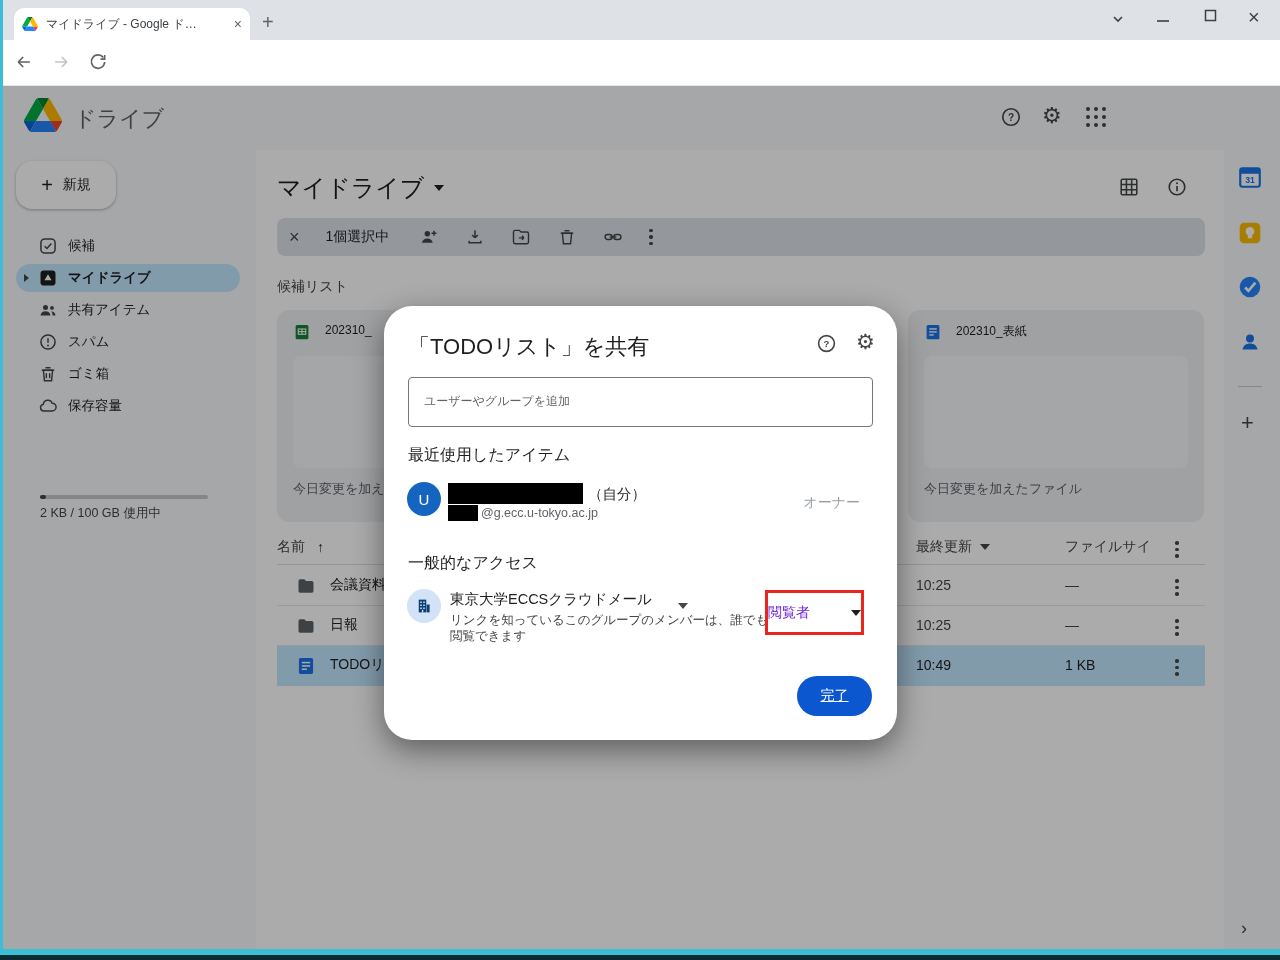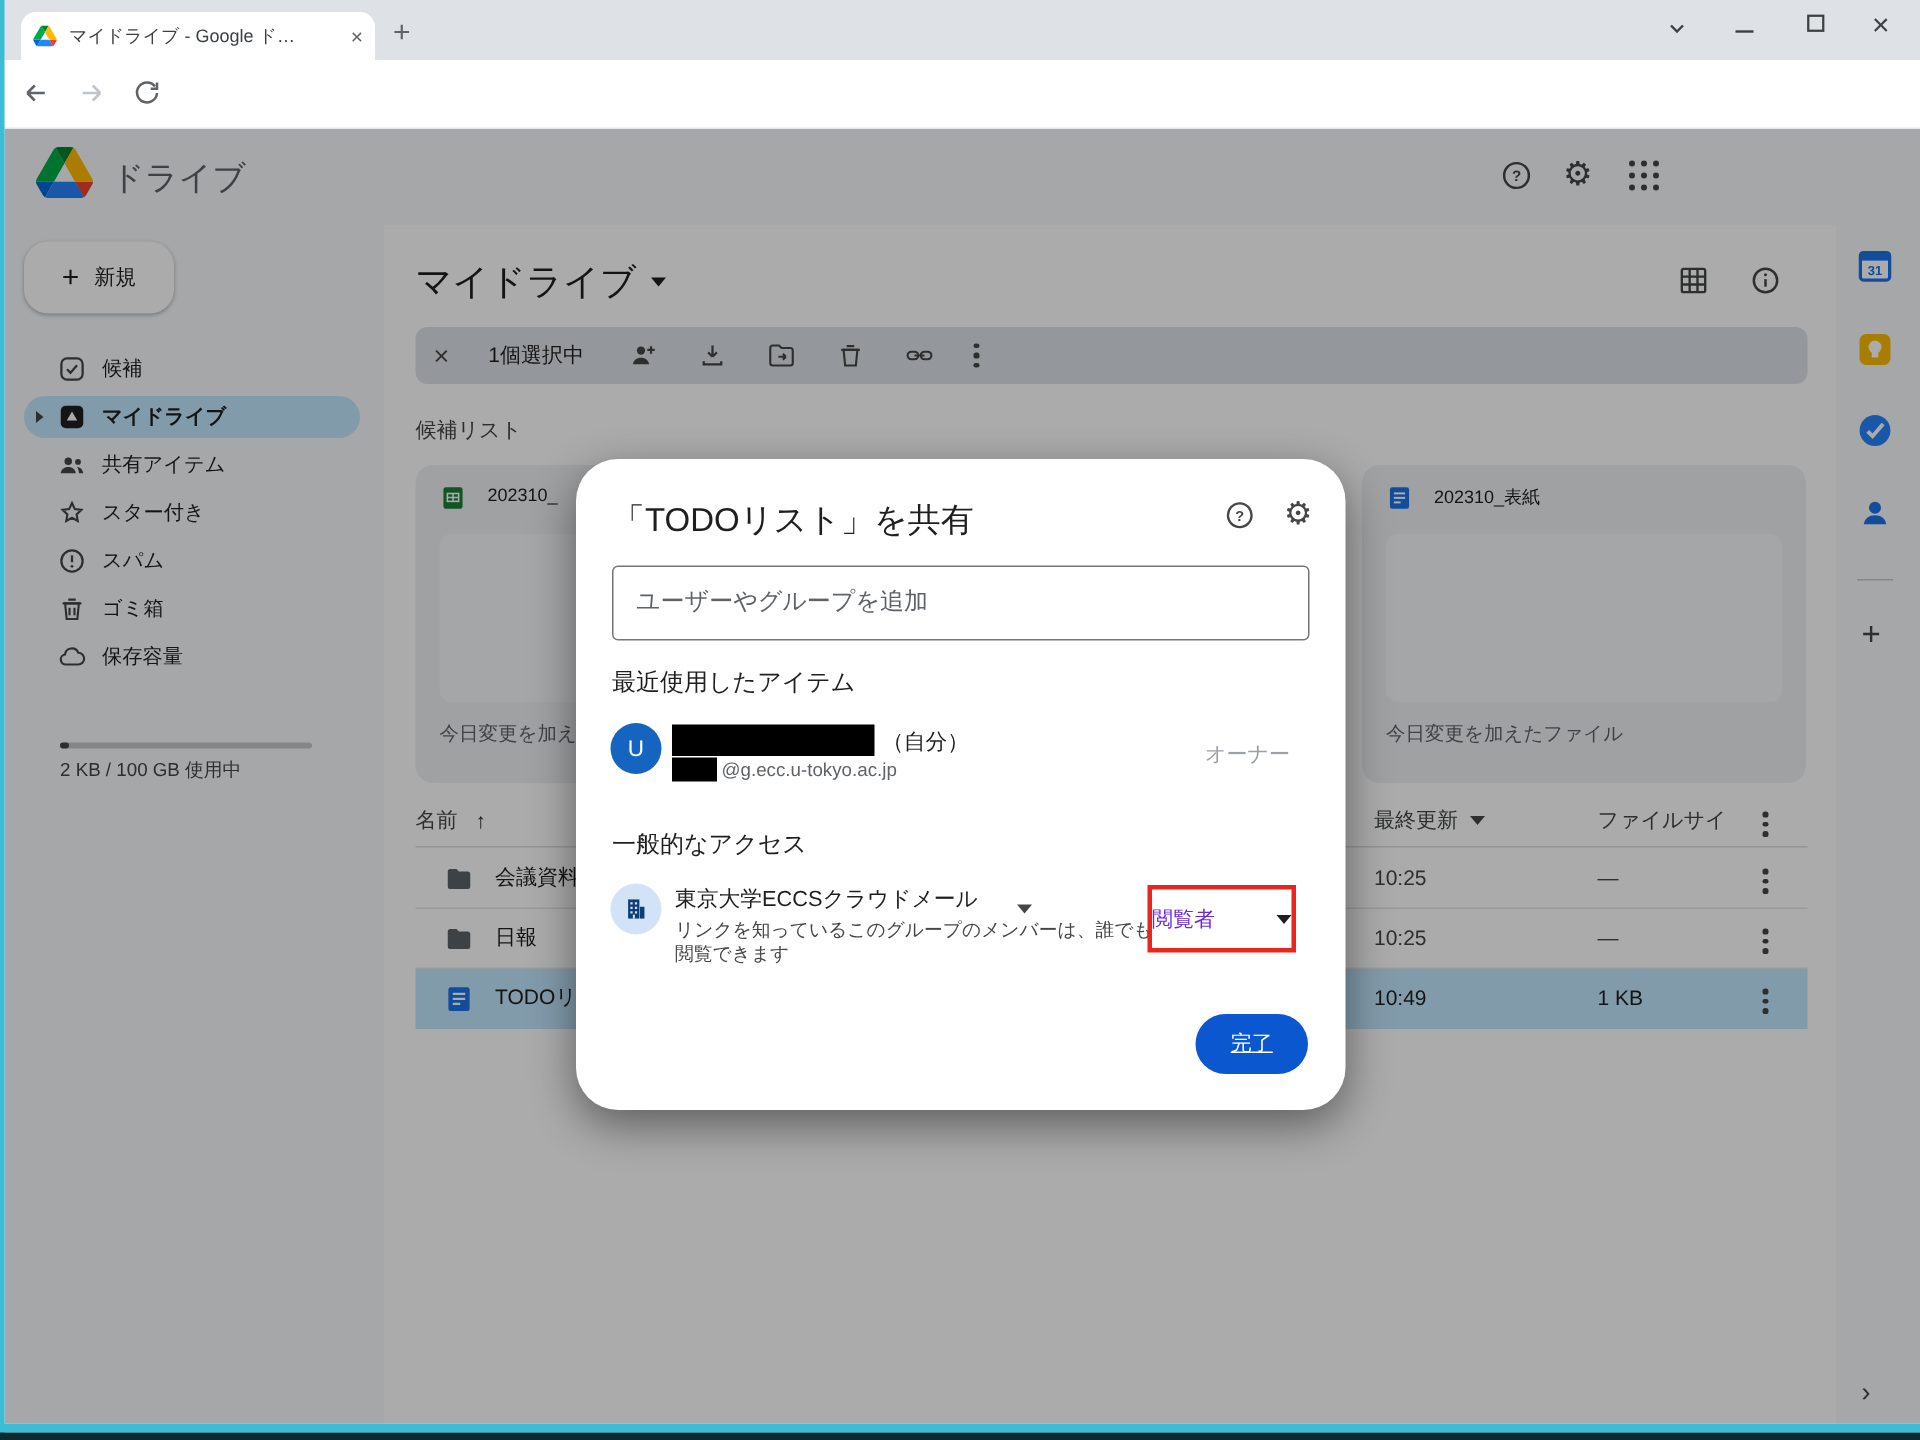--- a/index.html
+++ b/index.html
@@ -64,21 +64,21 @@
   .rail-divider{left:14px;top:236px;width:24px;height:1px;background:#c7cacd;}
   
   .dots3{display:inline-flex;flex-direction:column;gap:3px;align-items:center;}
   .dots3 i{width:3.5px;height:3.5px;border-radius:50%;background:#444746;}
   .caret{width:0;height:0;border-left:5px solid transparent;border-right:5px solid transparent;border-top:6px solid #444746;}
   .caret.dark{border-top-color:#1f1f1f;}
   
   .scrim{left:3px;top:86px;width:1277px;height:863px;background:rgba(0,0,0,.33);z-index:5;}
   .dialog{left:384px;top:306px;width:513px;height:434px;background:#fff;border-radius:28px;z-index:10;box-shadow:0 10px 30px rgba(0,0,0,.45);}
   .dlg-title{position:absolute;left:24px;top:26px;font-size:22px;color:#1f1f1f;}
-  .dlg-input{position:absolute;left:24px;top:71px;width:465px;height:50px;box-sizing:border-box;border:1px solid #747775;border-radius:4px;padding:0 15px;font-size:16px;color:#1f1f1f;font-family:Liberation Sans, sans-serif;outline:none;}
+  .dlg-input{position:absolute;left:24px;top:71px;width:465px;height:50px;box-sizing:border-box;border:1px solid #747775;border-radius:4px;padding:0 15px;font-size:12px;color:#1f1f1f;font-family:Liberation Mono, monospace;outline:none;}
   .dlg-input::placeholder{color:#5f6368;opacity:1;}
   .dlg-sec{position:absolute;left:24px;font-size:16px;color:#1f1f1f;}
   .dlg-avatar{position:absolute;left:23px;top:176px;width:34px;height:34px;border-radius:50%;background:#1565c0;color:#fff;font-size:15px;display:flex;align-items:center;justify-content:center;}
   .redact{position:absolute;background:#000;}
   .owner-self{position:absolute;left:204px;top:179px;font-size:14.5px;color:#1f1f1f;}
   .owner-email{position:absolute;left:97px;top:200px;font-size:12.5px;color:#5f6368;}
   .owner-role{position:absolute;right:37px;top:188px;font-size:14px;color:#9aa0a6;}
   .grp-circle{position:absolute;left:23px;top:283px;width:34px;height:34px;border-radius:50%;background:#d2e3f7;display:flex;align-items:center;justify-content:center;}
   .grp-name{position:absolute;left:66px;top:284px;font-size:14.5px;font-weight:500;color:#1f1f1f;display:flex;align-items:flex-end;gap:26px;}
   .grp-desc{position:absolute;left:66px;top:306px;width:322px;font-size:12.5px;line-height:16px;color:#444746;}
@@ -275,28 +275,20 @@
       <div class="nav-item">
         <span class="nav-icon">
             <svg viewBox="0 0 24 24" width="20" height="20" fill="#444746">
               <circle cx="9" cy="9" r="3"></circle>
               <path d="M3 18.5c.4-3.2 2.7-5 6-5s5.6 1.8 6 5z"></path>
               <circle cx="16.8" cy="9.5" r="2.3"></circle>
               <path d="M16 13.6c2.9.3 4.6 1.9 5 4.9h-3.4c-.2-2-.7-3.6-1.6-4.9z"></path>
             </svg>
           </span>
         <span class="nav-label">共有アイテム</span>
-      </div>
-      <div class="nav-item">
-        <span class="nav-icon">
-            <svg viewBox="0 0 24 24" width="20" height="20">
-              <path d="M12 4l2.3 4.9 5.2.6-3.8 3.6.9 5.3-4.6-2.6-4.6 2.6.9-5.3L4.5 9.5l5.2-.6z" fill="none" stroke="#444746" stroke-width="1.7"></path>
-            </svg>
-          </span>
-        <span class="nav-label">スター付き</span>
       </div>
       <div class="nav-item">
         <span class="nav-icon">
             <svg viewBox="0 0 24 24" width="20" height="20">
               <circle cx="12" cy="12" r="8.5" fill="none" stroke="#444746" stroke-width="1.8"></circle>
               <line x1="12" y1="7.5" x2="12" y2="13" stroke="#444746" stroke-width="1.8"></line>
               <circle cx="12" cy="16.2" r="1.1" fill="#444746"></circle>
             </svg>
           </span>
         <span class="nav-label">スパム</span>

